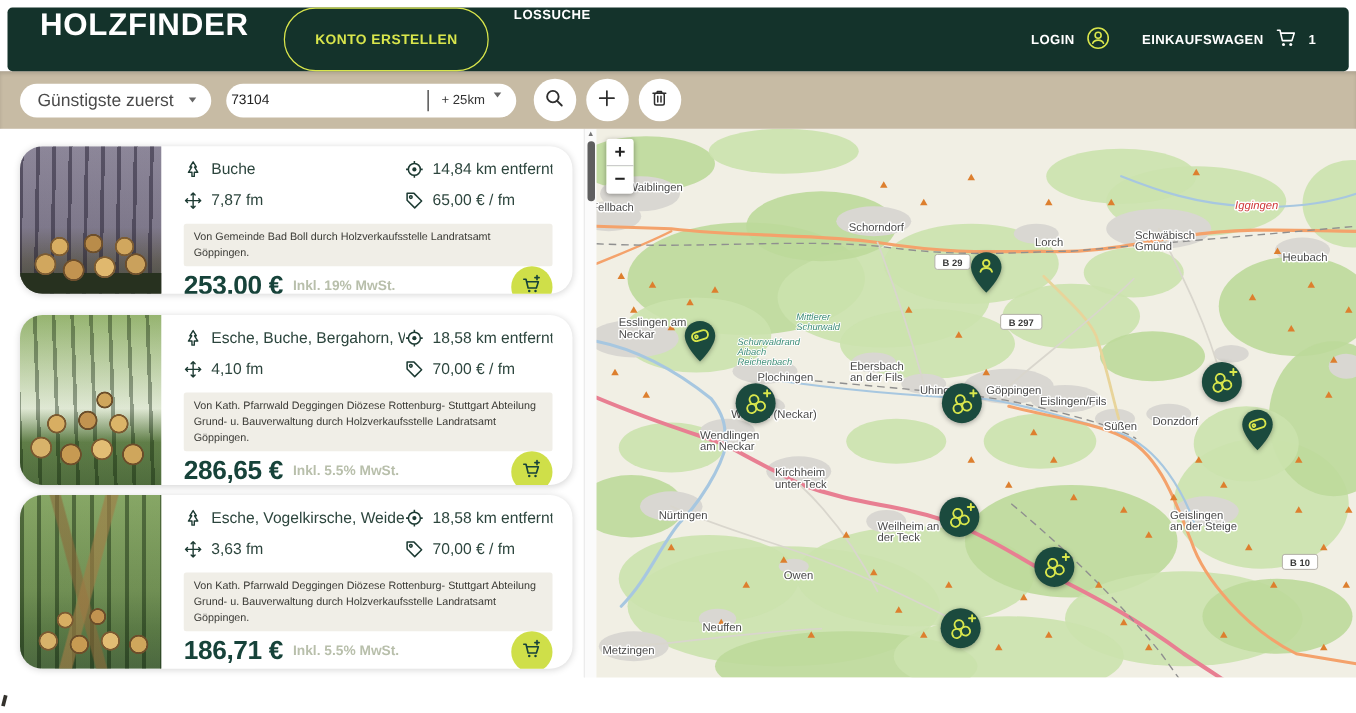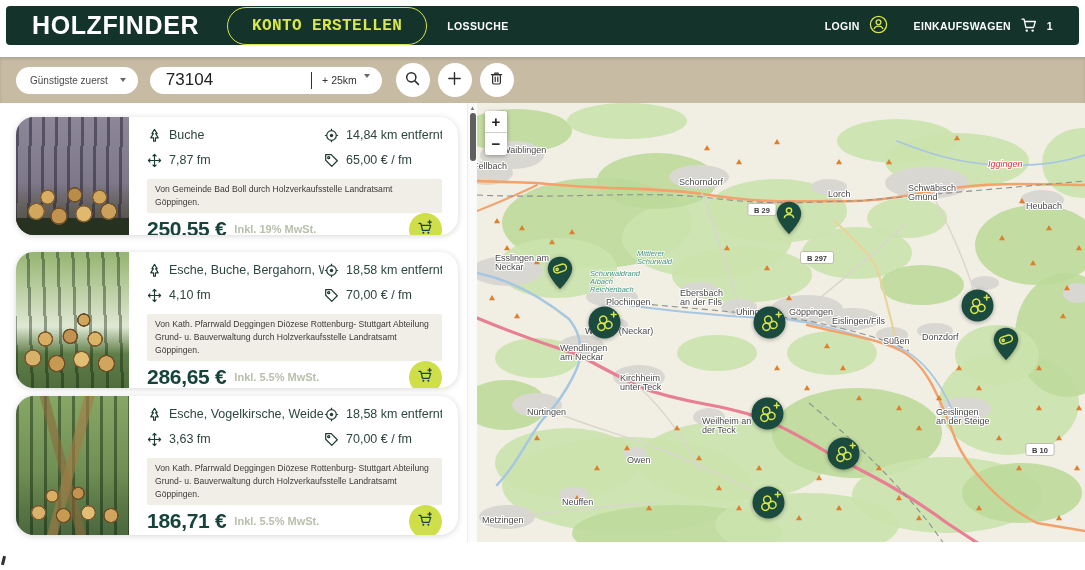--- a/index.html
+++ b/index.html
@@ -1,38 +1,38 @@
 <!DOCTYPE html>
 <html><head>
 <meta charset="utf-8">
 <style>
   html,body{margin:0;padding:0}
   body{width:1085px;height:570px;position:relative;background:#fff;overflow:hidden;
        font-family:"Liberation Sans",sans-serif;-webkit-font-smoothing:antialiased}
 
   
-  .header{position:absolute;left:6px;top:6px;right:6px;height:39px;background:#14332b;
-          border-radius:4px;display:flex;align-items:center;padding:0 26px;box-sizing:border-box;color:#fff;z-index:10}
+  .header{position:absolute;left:6px;top:6px;right:6px;height:51px;background:#14332b;
+          border-radius:4px;display:flex;padding:0 26px;box-sizing:border-box;color:#fff;z-index:10}
   .logo{font-size:25px;font-weight:800;letter-spacing:.6px;color:#fff}
   .pill-btn{margin-left:28px;padding:9px 24px;border:1.5px solid #d9e64c;border-radius:999px;color:#d9e64c;
-            font-size:16px;font-weight:700;letter-spacing:.4px;background:transparent;cursor:pointer;font-family:Liberation Mono, monospace}
+            font-size:11px;font-weight:700;letter-spacing:.4px;background:transparent;cursor:pointer;font-family:Liberation Sans, sans-serif}
   .nav-link{margin-left:20px;font-size:10.5px;font-weight:700;letter-spacing:.4px;color:#fff;cursor:pointer}
   .hspacer{flex:1}
   .hgroup{display:flex;align-items:center;gap:9px;font-size:10.5px;font-weight:700;letter-spacing:.3px;cursor:pointer}
   .hgroup + .hgroup{margin-left:26px}
   .cart-count{font-size:10.5px;font-weight:700}
 
   
   .toolbar{position:absolute;left:0;top:57px;width:100%;height:46px;background:#c7bba4;display:flex;
            align-items:center;padding:0 16px;box-sizing:border-box;z-index:9;box-shadow:inset 0 2px 3px rgba(0,0,0,.12)}
   .sortpill{height:27px;background:#fff;border-radius:14px;display:flex;align-items:center;gap:12px;
-            padding:0 12px 0 14px;font-size:10px;color:#4a4a4a;cursor:pointer}
+            padding:0 12px 0 14px;font-size:14px;color:#4a4a4a;cursor:pointer}
   .searchpill{margin-left:12px;width:232px;height:27px;background:#fff;border-radius:14px;display:flex;
               align-items:center;overflow:hidden}
-  .searchinput{flex:1;border:0;outline:0;font-size:17px;padding:0 0 0 16px;color:#222;background:transparent;font-family:inherit;min-width:0}
+  .searchinput{flex:1;border:0;outline:0;font-size:11px;padding:0 0 0 4px;color:#222;background:transparent;font-family:inherit;min-width:0}
   .vdiv{width:1px;height:17px;background:#333}
   .radius{display:flex;gap:7px;padding:0 12px 0 10px;font-size:10.5px;color:#333;cursor:pointer;white-space:nowrap}
   .caret{width:0;height:0;border-left:3.5px solid transparent;border-right:3.5px solid transparent;border-top:4.5px solid #666}
   .circlebtn{width:34px;height:34px;border-radius:50%;background:#fff;border:0;display:flex;align-items:center;
              justify-content:center;color:#2e2e2e;cursor:pointer;padding:0}
   .circlebtn:first-of-type{margin-left:14px}
   .circlebtn + .circlebtn{margin-left:8px}
 
   
   .listings{position:absolute;left:0;top:103px;width:467px;height:439px;background:#fff;overflow:hidden}
@@ -212,21 +212,21 @@
         <div class="cell right">
           <span><svg width="15" height="15" viewBox="0 0 16 16" fill="none" stroke="currentColor" stroke-width="1.3" stroke-linejoin="round">
                 <path d="M1.8 1.8h5.9l6.5 6.5-5.9 5.9-6.5-6.5V1.8z"></path>
                 <circle cx="5" cy="5" r="1.1"></circle>
               </svg></span>
           <span>65,00 €  / fm</span>
         </div>
       </div>
       <p class="seller"><span>Von</span> <b>Gemeinde Bad Boll</b> <span>durch</span> <b>Holzverkaufsstelle Landratsamt Göppingen</b><span>.</span></p>
       <div class="pricerow">
-        <span class="price">250,55 €</span>
+        <span class="price">253,00 €</span>
         <span class="vat">Inkl. 19% MwSt.</span>
         <button class="cartbtn">
           <span><svg width="17" height="17" viewBox="0 0 17 17" fill="none" stroke="currentColor" stroke-width="1.3" stroke-linecap="round" stroke-linejoin="round">
                 <path d="M2 4.4h1.8l1.7 7h6.6l1.6-5H4.4"></path>
                 <circle cx="6.4" cy="13.8" r="1" fill="currentColor" stroke="none"></circle>
                 <circle cx="11.4" cy="13.8" r="1" fill="currentColor" stroke="none"></circle>
                 <path d="M12.6 1.4v3.4M10.9 3.1h3.4"></path>
               </svg></span>
         </button>
       </div>

